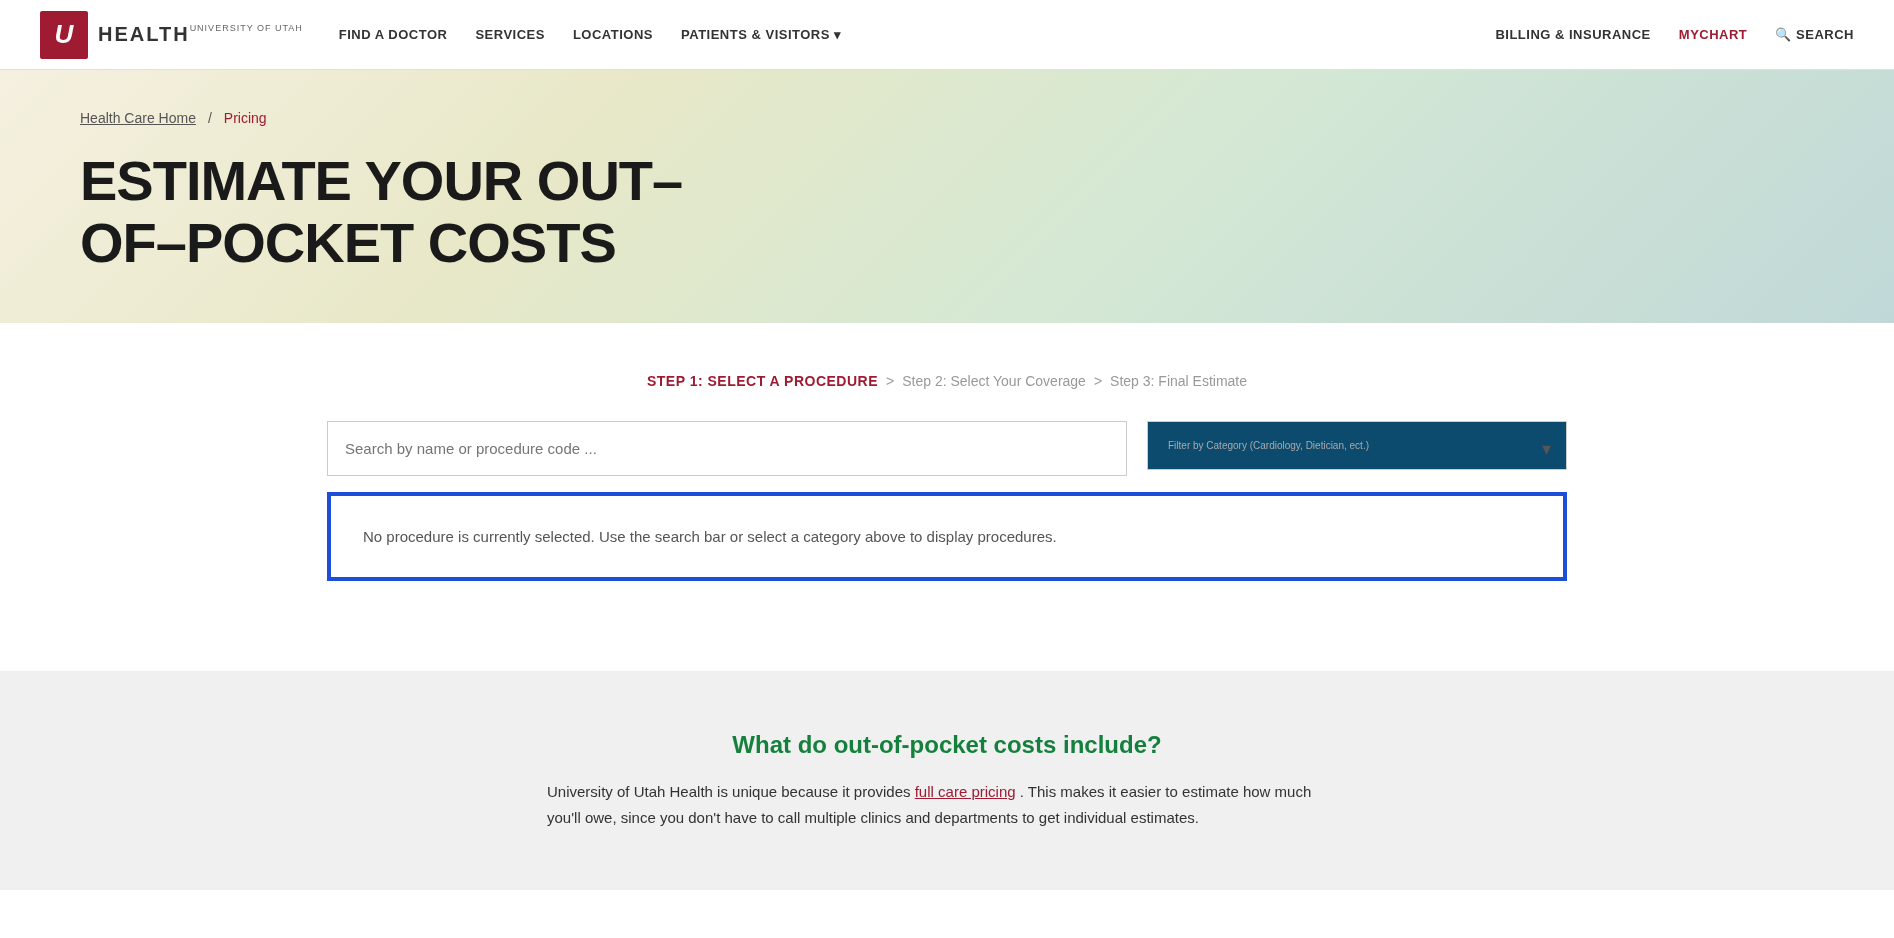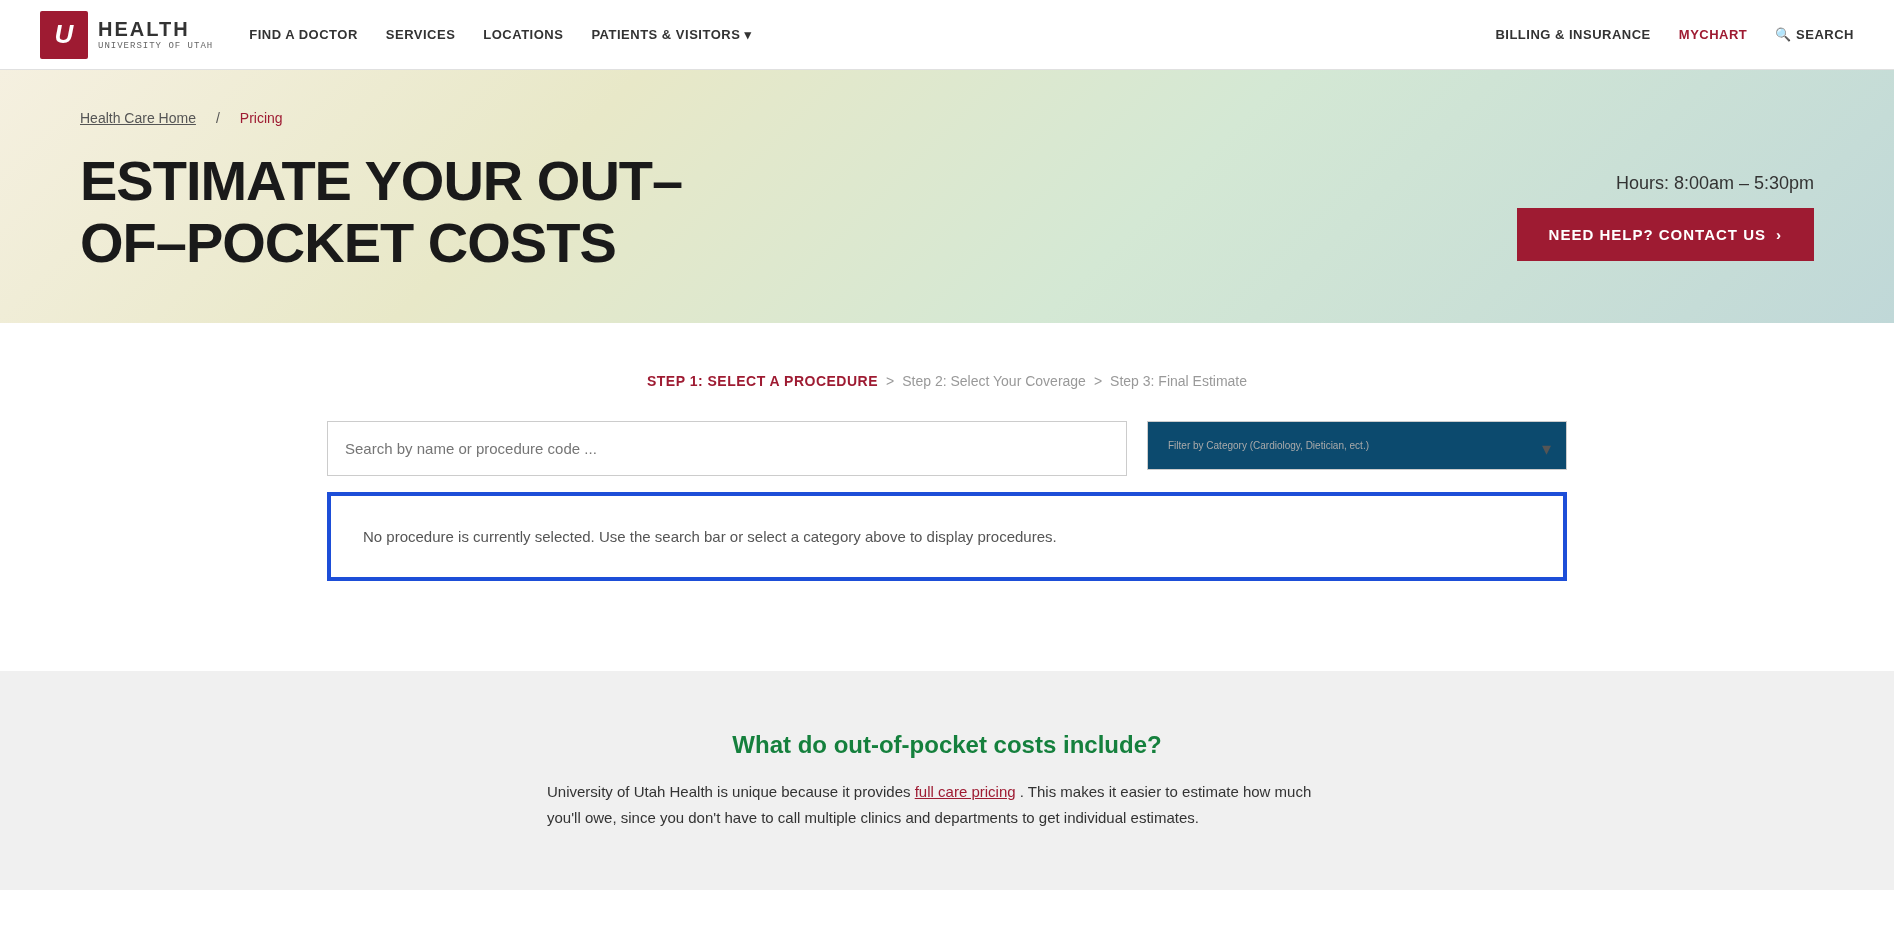--- a/index.html
+++ b/index.html
@@ -17,43 +17,43 @@
     }
     .nav-left { display: flex; align-items: center; gap: 36px; }
     .logo { display: flex; align-items: center; gap: 10px; text-decoration: none; }
     .logo-u {
       width: 48px; height: 48px;
       background: #9e1b32;
       border-radius: 2px;
       display: flex; align-items: center; justify-content: center;
       color: #fff; font-size: 26px; font-weight: 900; font-style: italic;
     }
-    .logo-text { display: flex; flex-direction: column; }
+    .logo-text { display: flex; flex-direction: row; }
     .logo-health { font-size: 20px; font-weight: 900; color: #333; letter-spacing: 2px; }
-    .logo-sub { font-size: 9px; color: #666; letter-spacing: 1px; font-family: Liberation Mono, monospace; }
+    .logo-sub { font-size: 9px; color: #666; letter-spacing: 1px; }
     .nav-links { display: flex; gap: 28px; }
     .nav-links a {
       text-decoration: none; color: #333; font-size: 13px; font-weight: 600;
       letter-spacing: 0.5px; text-transform: uppercase;
     }
     .nav-right { display: flex; align-items: center; gap: 28px; }
     .nav-right a {
       text-decoration: none; color: #333; font-size: 13px; font-weight: 600;
       letter-spacing: 0.5px; text-transform: uppercase;
     }
     .nav-right .mychart { color: #9e1b32; }
 
     
     .hero {
       background: linear-gradient(135deg, #f5f0e0 0%, #e8e8c8 30%, #d4e8d4 60%, #c0d8d8 100%);
       padding: 40px 80px 50px;
       position: relative;
       min-height: 220px;
     }
-    .breadcrumb { display: flex; align-items: center; gap: 20px; margin-bottom: 24px; font-size: 14px; }
+    .breadcrumb { display: flex; align-items: center; gap: 12px; margin-bottom: 24px; font-size: 14px; }
     .breadcrumb a { color: #555; text-decoration: underline; }
     .breadcrumb span { color: #555; }
     .breadcrumb .current { color: #9e1b32; text-decoration: none; }
     .hero-content { display: flex; justify-content: space-between; align-items: center; }
     .hero-title {
       font-size: 56px; font-weight: 900; color: #1a1a1a; line-height: 1.1;
       text-transform: uppercase; letter-spacing: -1px; max-width: 700px;
     }
     .hero-right { text-align: right; margin-top: 10px; }
     .hero-hours { font-size: 18px; color: #333; margin-bottom: 14px; }
@@ -130,27 +130,20 @@
 </nav>
 
 <section class="hero">
   <div class="breadcrumb">
     <a href="#">Health Care Home</a>
     <span>/</span>
     <span class="current">Pricing</span>
   </div>
   <div class="hero-content">
     <h1 class="hero-title">ESTIMATE YOUR OUT–OF–POCKET COSTS</h1>
-    <div class="hero-right">
-      <div class="hero-hours">Hours: 8:00am – 5:30pm</div>
-      <button class="contact-btn">
-        <span>NEED HELP? CONTACT US</span>
-        <span>›</span>
-      </button>
-    </div>
   </div>
 </section>
 
 <div class="main-content">
 
   <div class="steps">
     <span class="step-active">STEP 1: SELECT A PROCEDURE</span>
     <span class="step-separator">&gt;</span>
     <span class="step-inactive">Step 2: Select Your Coverage</span>
     <span class="step-separator">&gt;</span>

